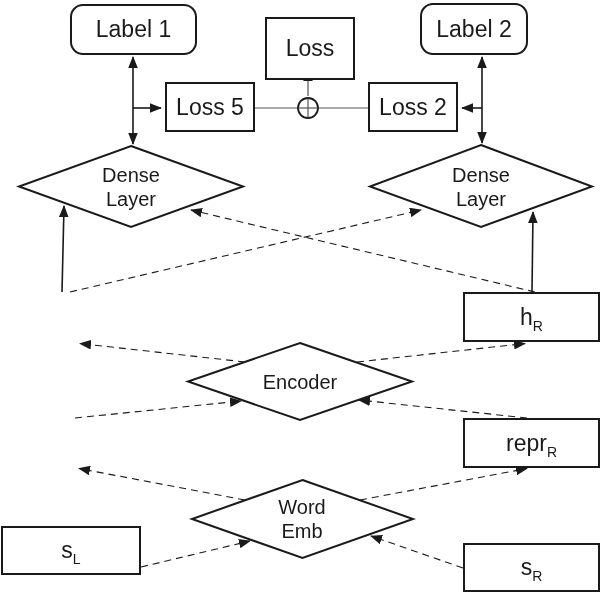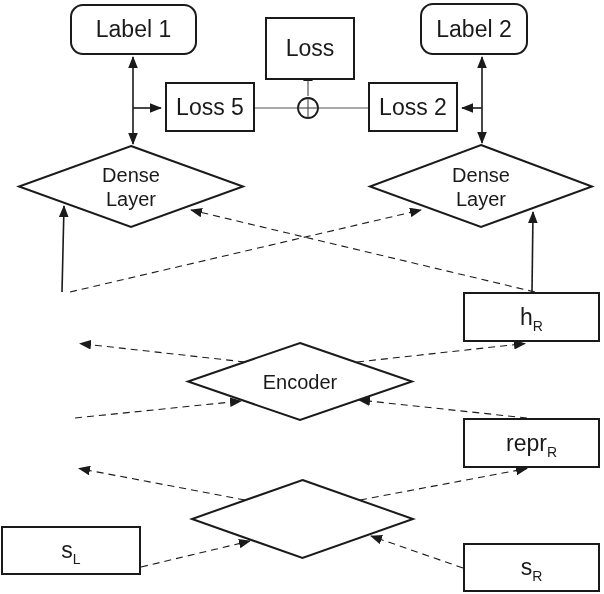--- a/index.html
+++ b/index.html
@@ -109,15 +109,17 @@
     <span>Layer</span>
   </div>
   <div class="dlabel" style="left:481px;top:187px">
     <span>Dense</span>
     <span>Layer</span>
   </div>
   <div class="dlabel" style="left:300px;top:382px">
     <span>Encoder</span>
   </div>
   <div class="dlabel" style="left:302px;top:519px">
+    <span>Word</span>
+    <span>Emb</span>
   </div>
 
 </div>
 
 </body></html>

